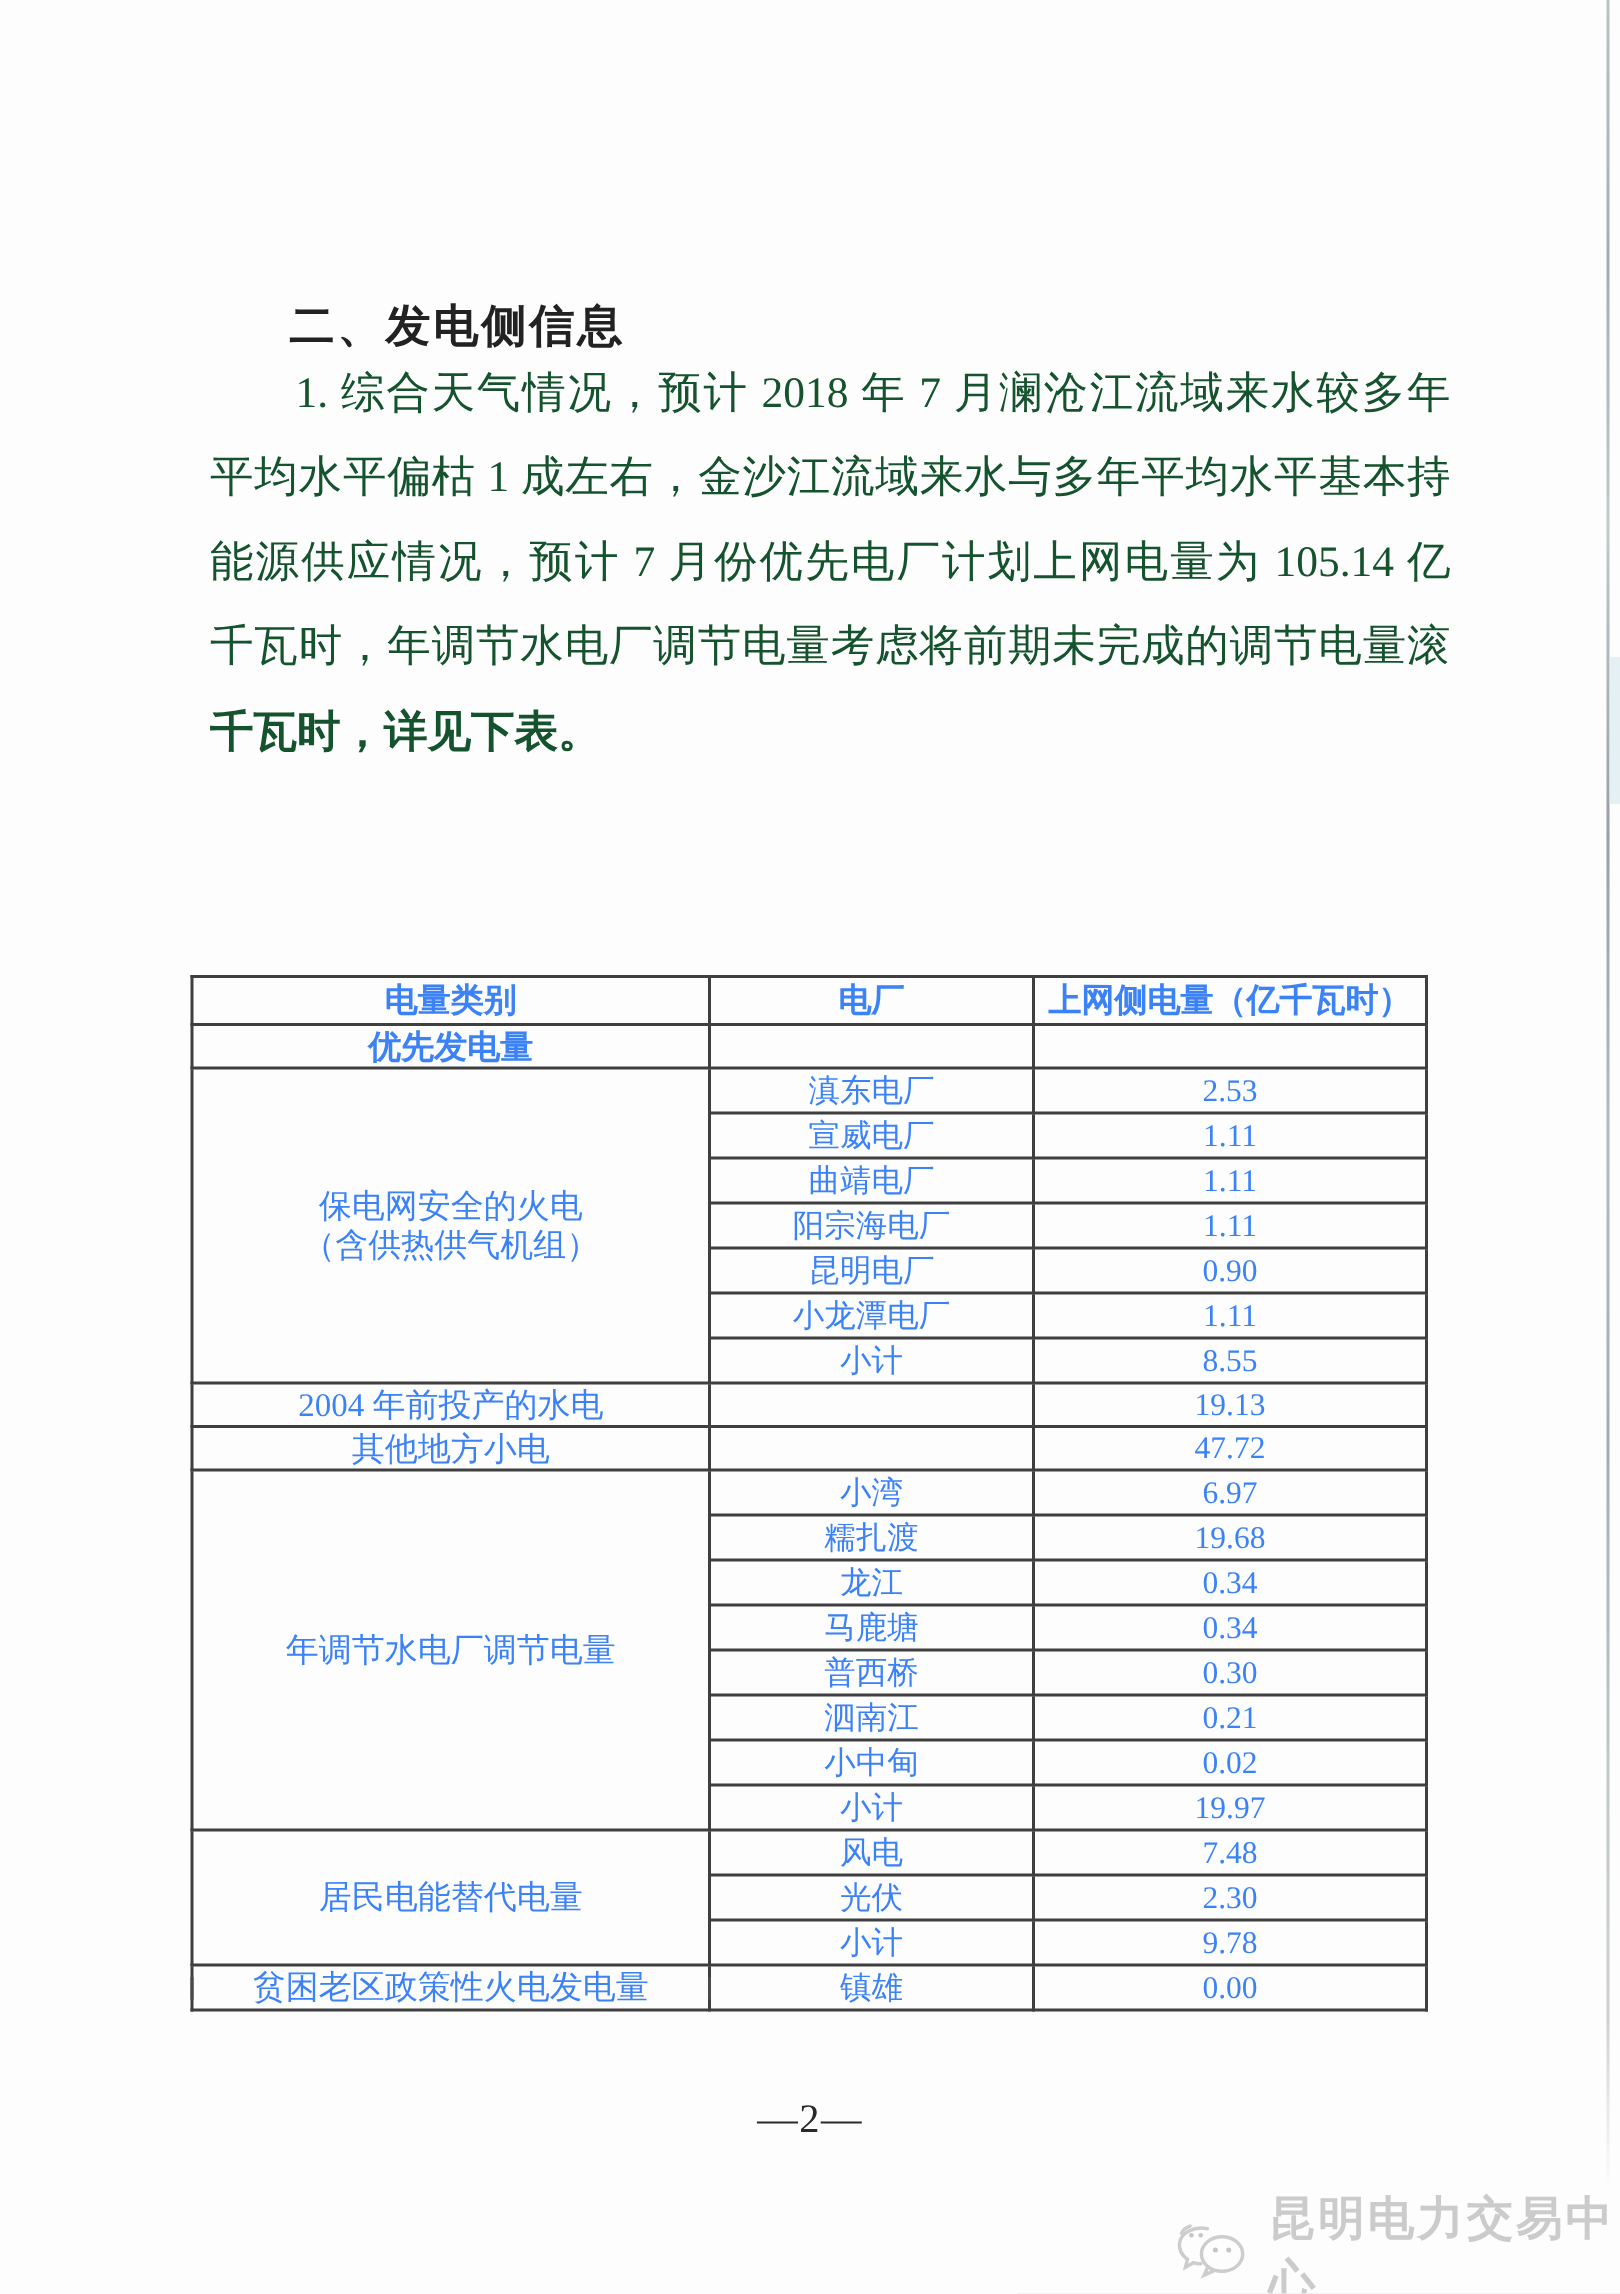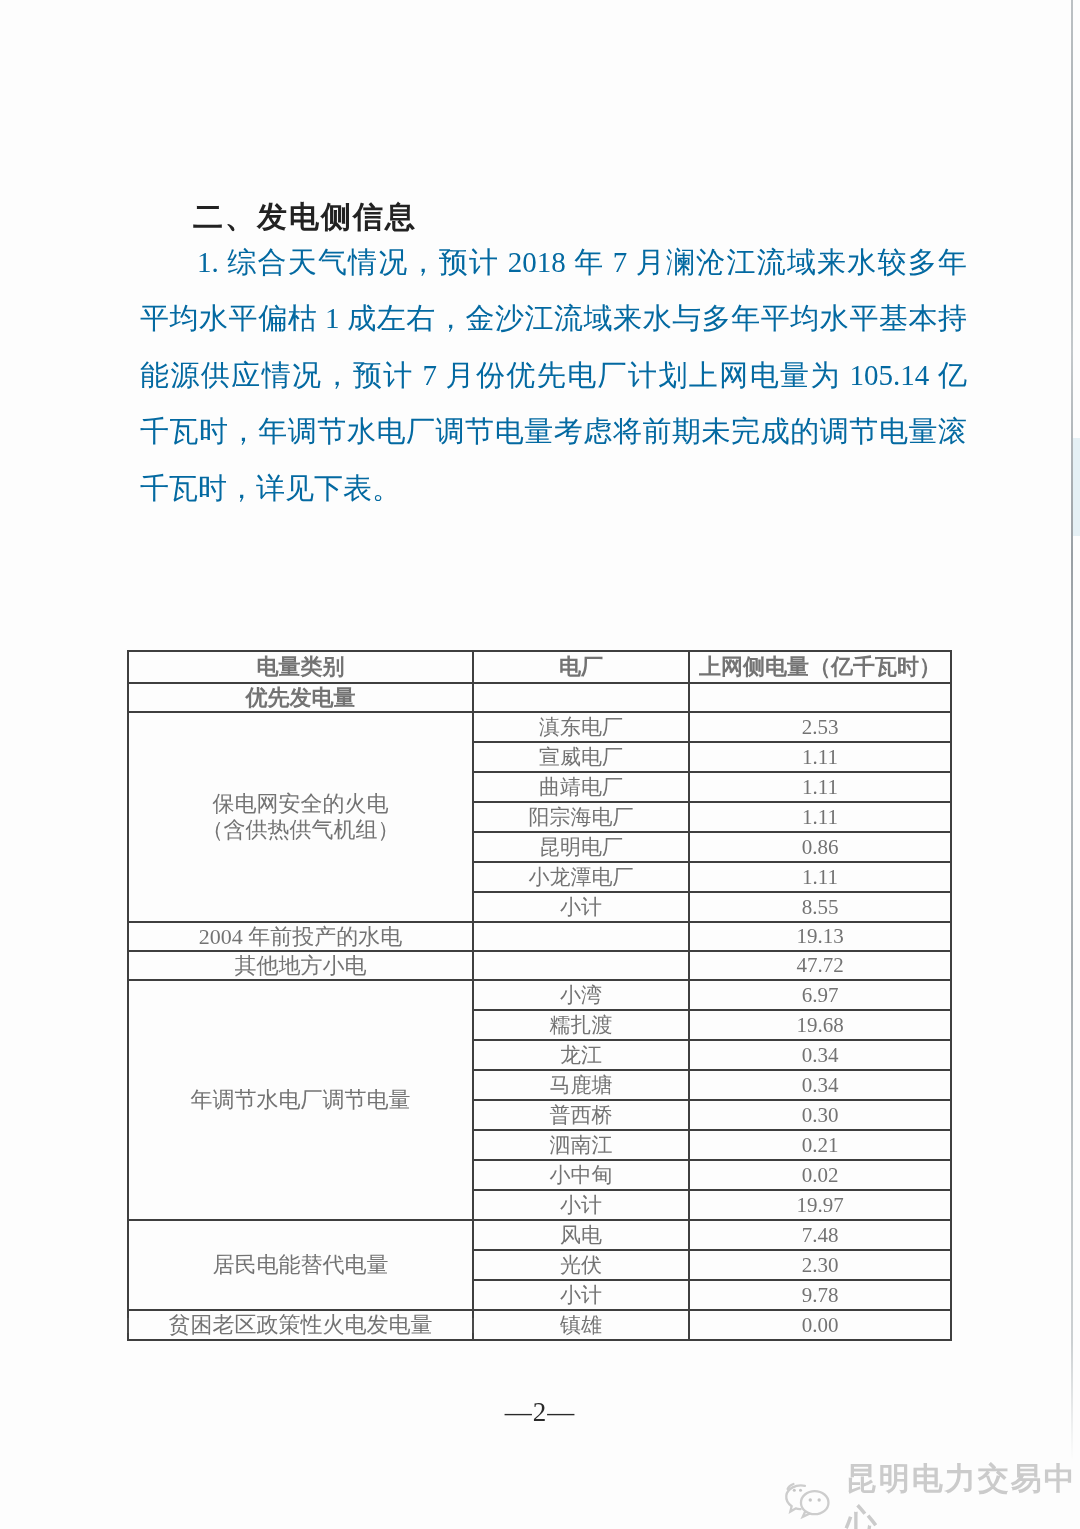--- a/index.html
+++ b/index.html
@@ -13,34 +13,34 @@
     overflow:hidden;
   }
   .heading{
     position:absolute;left:193px;top:197px;
     font-family:"Liberation Sans","DejaVu Sans",sans-serif;
     font-weight:bold;font-size:30px;letter-spacing:2px;
     color:#222;
   }
   .para{
     position:absolute;left:140px;top:234px;width:827px;
-    font-size:29px;line-height:56.4px;color:#0369a1;
+    font-size:29px;line-height:56.4px;color:#14532d;
   }
   .pline{
     text-align:justify;
     text-align-last:justify;
     white-space:normal;
   }
   .pline.first{text-indent:57px;}
-  .pline.last{text-align-last:left;}
+  .pline.last{text-align-last:left;font-weight:bold;}
 
   table.power{
     position:absolute;left:127px;top:650px;
     width:823px;border-collapse:collapse;table-layout:fixed;
-    font-size:21px;color:#737373;
+    font-size:21px;color:#3b82f6;
   }
   table.power col.c1{width:345px;}
   table.power col.c2{width:216px;}
   table.power col.c3{width:262px;}
   table.power th,table.power td{
     border:2px solid #3f3f3f;
     height:27px;padding:0 2px;
     text-align:center;vertical-align:middle;
     overflow:hidden;
   }
@@ -121,21 +121,21 @@
       <tr>
         <td>曲靖电厂</td>
         <td>1.11</td>
       </tr>
       <tr>
         <td>阳宗海电厂</td>
         <td>1.11</td>
       </tr>
       <tr>
         <td>昆明电厂</td>
-        <td>0.86</td>
+        <td>0.90</td>
       </tr>
       <tr>
         <td>小龙潭电厂</td>
         <td>1.11</td>
       </tr>
       <tr>
         <td>小计</td>
         <td>8.55</td>
       </tr>
 

